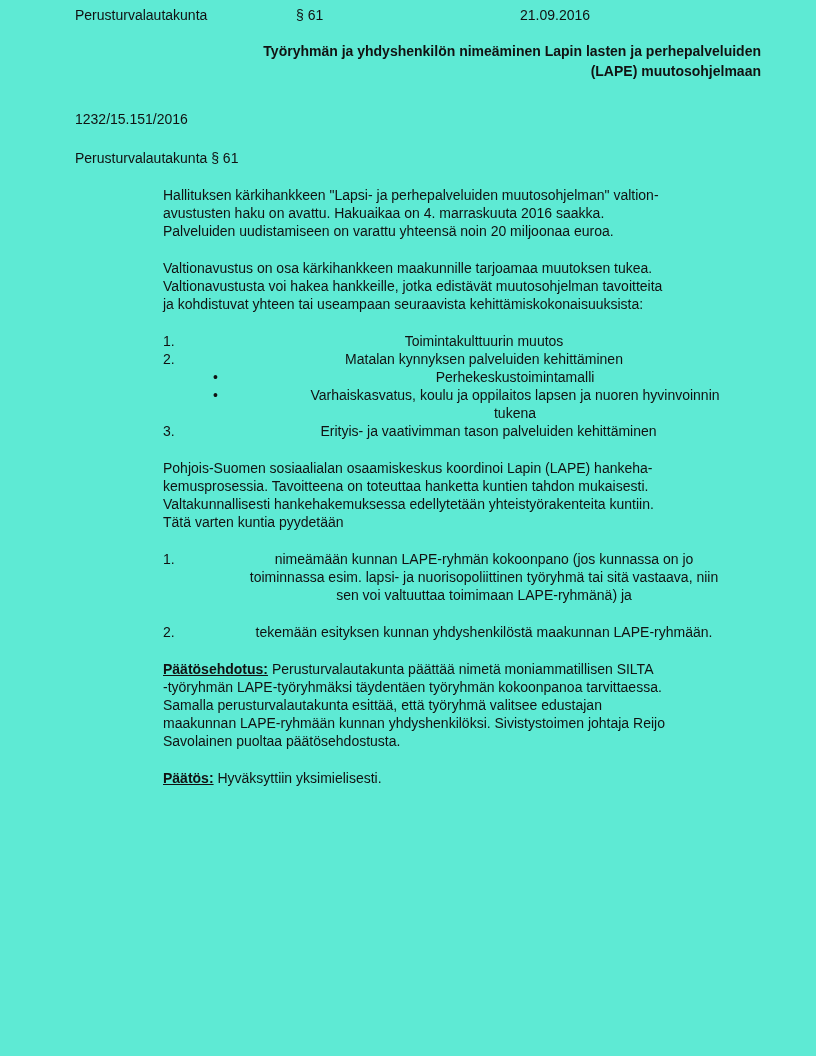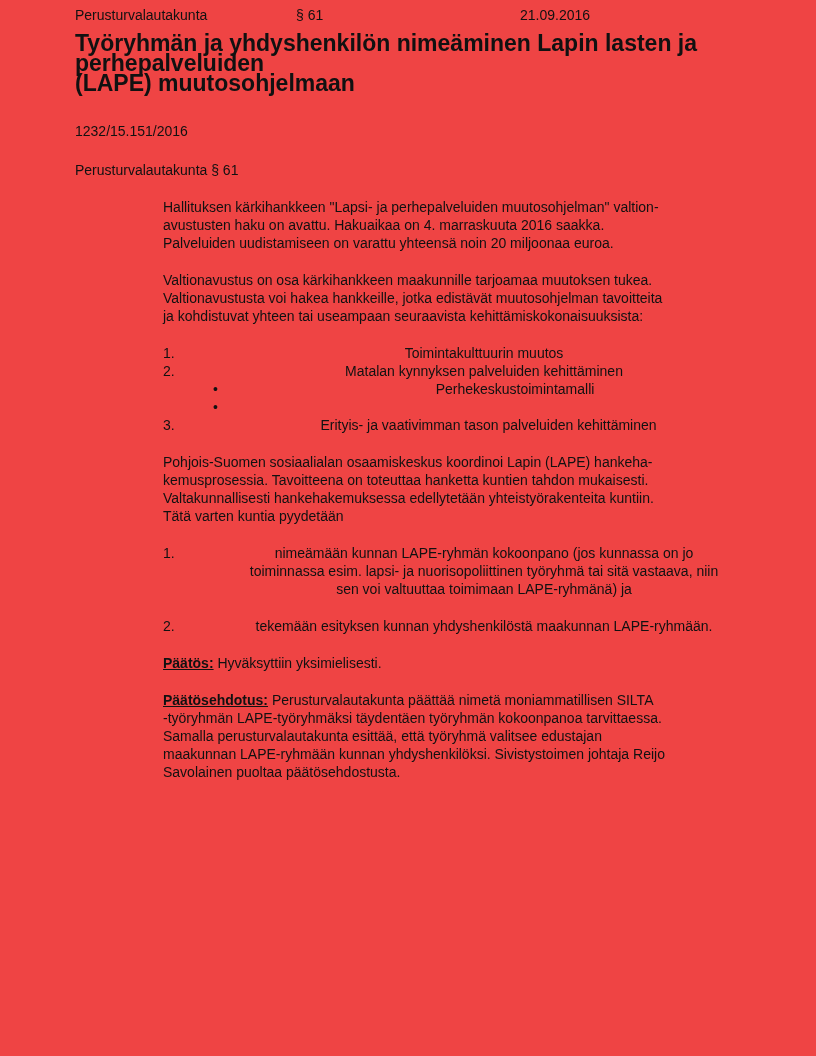--- a/index.html
+++ b/index.html
@@ -4,41 +4,42 @@
 <style>
   html, body {
     margin: 0;
     padding: 0;
     background: #ffffff;
   }
   .page {
     position: relative;
     width: 816px;
     height: 1056px;
-    background: #ef4444;
+    background: #5eead4;
     color: #111111;
     font-family: "Liberation Sans", "DejaVu Sans", sans-serif;
     font-size: 14px;
     line-height: 18px;
     overflow: hidden;
   }
   .doc-header {
     position: relative;
     height: 24px;
   }
   .h-committee { position: absolute; left: 75px;  top: 6px; white-space: nowrap; }
   .h-section   { position: absolute; left: 296px; top: 6px; white-space: nowrap; }
   .h-date      { position: absolute; left: 520px; top: 6px; white-space: nowrap; }
 
   .doc-title {
-    margin: 9px 55px 0 75px;
-    font-size: 23px;
+    margin: 17px 55px 0 75px;
+    font-size: 14px;
     line-height: 20px;
     font-weight: bold;
     white-space: pre-line;
+    text-align: right;
   }
   .case-number {
     margin: 29px 0 0 75px;
   }
   .section-heading {
     margin: 21px 8px 0 75px;
   }
   .doc-body {
     margin: 19px 0 0 163px;
     width: 600px;
@@ -98,20 +99,22 @@
       <div class="list-row">
           <span class="num">2.</span>
           <span class="txt">Matalan kynnyksen palveluiden kehittäminen</span>
         </div>
       <div class="list-row sub">
           <span class="bullet">•</span>
           <span class="txt">Perhekeskustoimintamalli</span>
         </div>
       <div class="list-row sub">
           <span class="bullet">•</span>
+          <span class="txt">Varhaiskasvatus, koulu ja oppilaitos lapsen ja nuoren hyvinvoinnin
+tukena</span>
         </div>
       <div class="list-row">
           <span class="num num-wide">3.</span>
           <span class="txt">Erityis- ja vaativimman tason palveluiden kehittäminen</span>
         </div>
     </div>
 
     <div class="para">Pohjois-Suomen sosiaalialan osaamiskeskus koordinoi Lapin (LAPE) hankeha-
 kemusprosessia. Tavoitteena on toteuttaa hanketta kuntien tahdon mukaisesti.
 Valtakunnallisesti hankehakemuksessa edellytetään yhteistyörakenteita kuntiin.
@@ -123,24 +126,24 @@
           <span class="txt">nimeämään kunnan LAPE-ryhmän kokoonpano (jos kunnassa on jo
 toiminnassa esim. lapsi- ja nuorisopoliittinen työryhmä tai sitä vastaava, niin
 sen voi valtuuttaa toimimaan LAPE-ryhmänä) ja</span>
         </div>
       <div class="list-row">
           <span class="num">2.</span>
           <span class="txt">tekemään esityksen kunnan yhdyshenkilöstä maakunnan LAPE-ryhmään.</span>
         </div>
     </div>
 
-    <div class="para"><span class="label">Päätös:</span><span> Hyväksyttiin yksimielisesti.</span></div>
-
     <div class="para"><span class="label">Päätösehdotus:</span><span> Perusturvalautakunta päättää nimetä moniammatillisen SILTA
 -työryhmän LAPE-työryhmäksi täydentäen työryhmän kokoonpanoa tarvittaessa.
 Samalla perusturvalautakunta esittää, että työryhmä valitsee edustajan
 maakunnan LAPE-ryhmään kunnan yhdyshenkilöksi. Sivistystoimen johtaja Reijo
 Savolainen puoltaa päätösehdostusta.</span></div>
+
+    <div class="para"><span class="label">Päätös:</span><span> Hyväksyttiin yksimielisesti.</span></div>
 
 
   </div>
 
 </div>
 
 </body></html>

